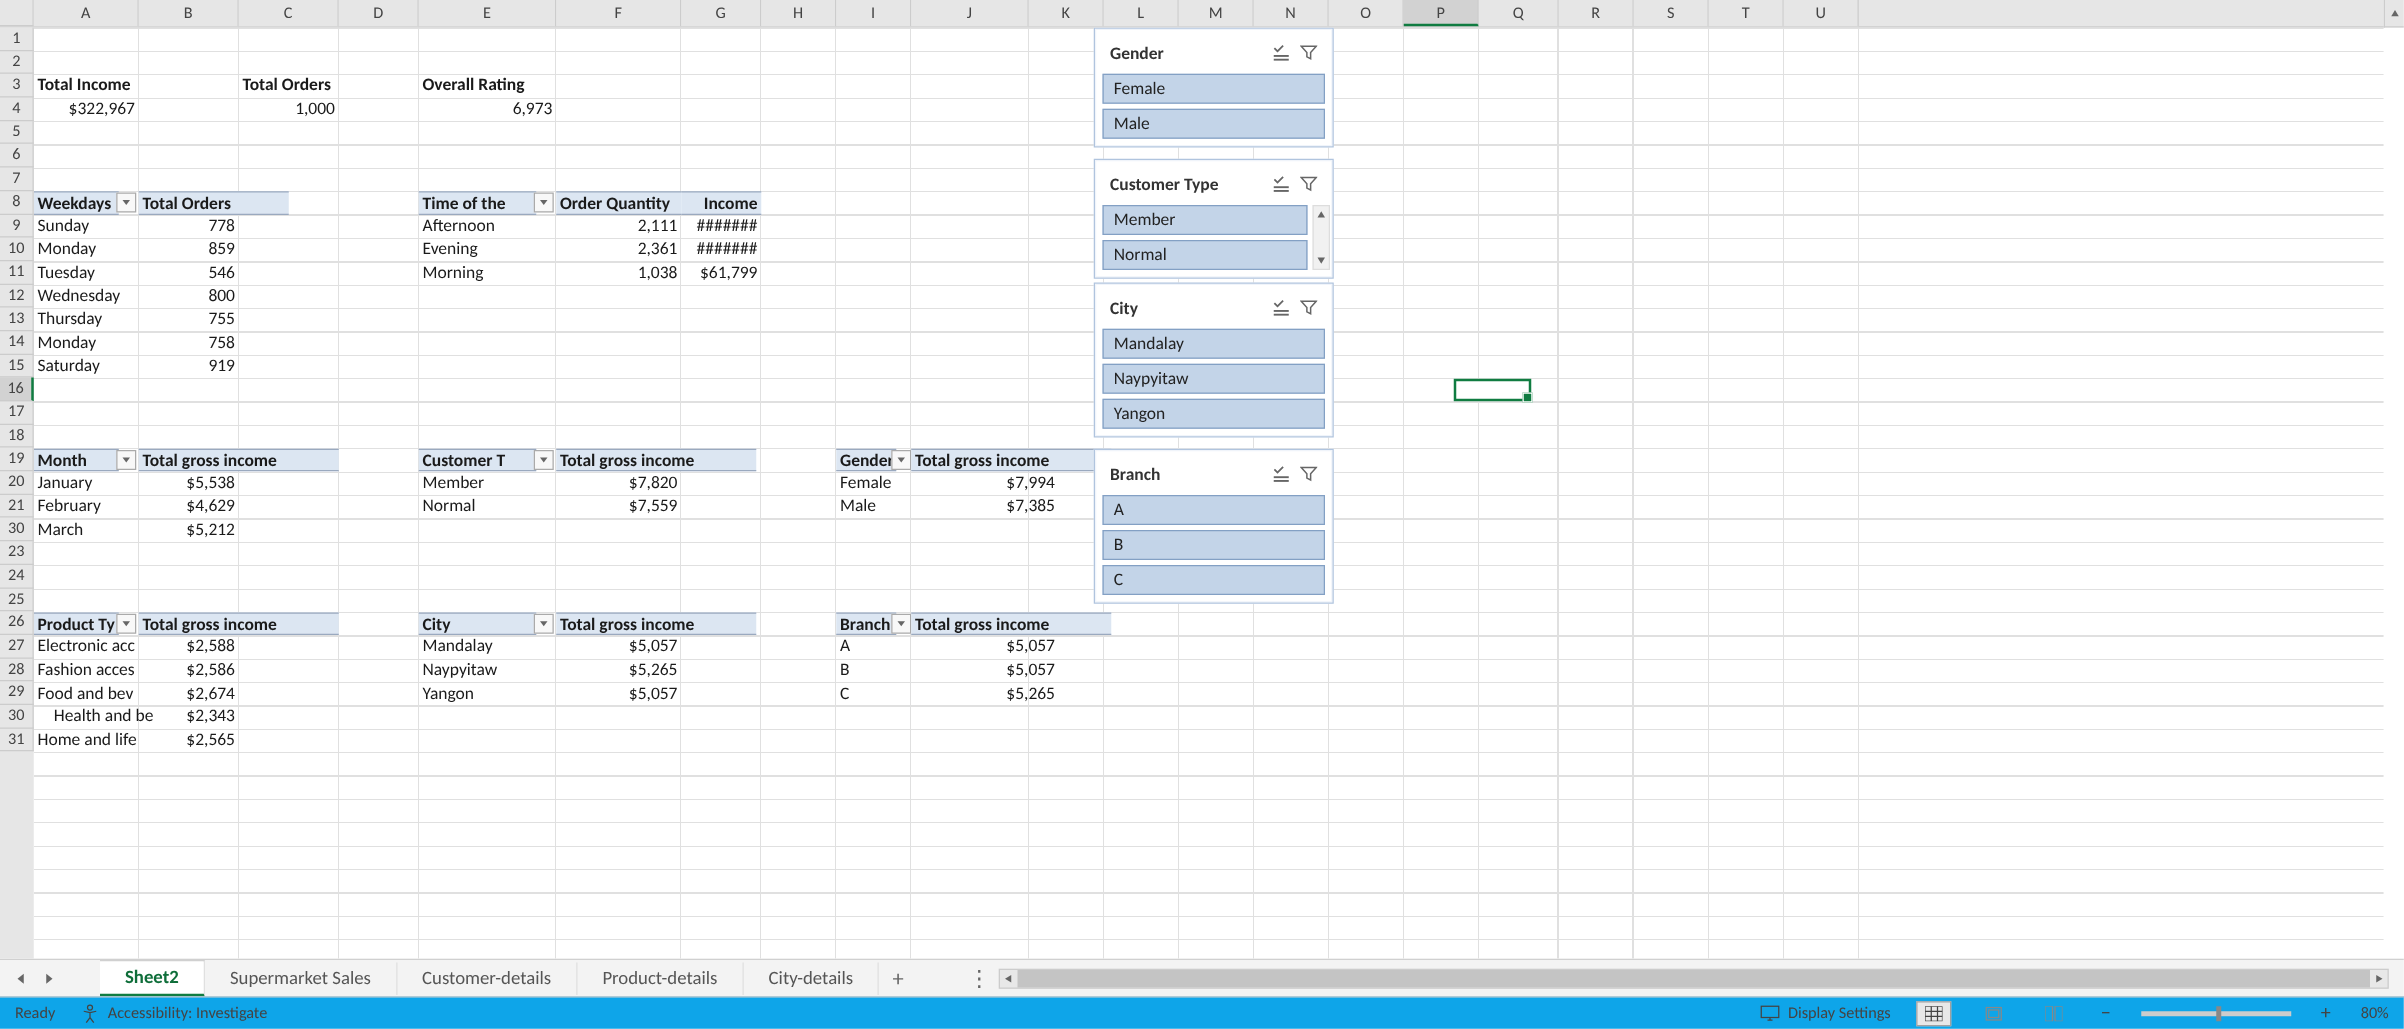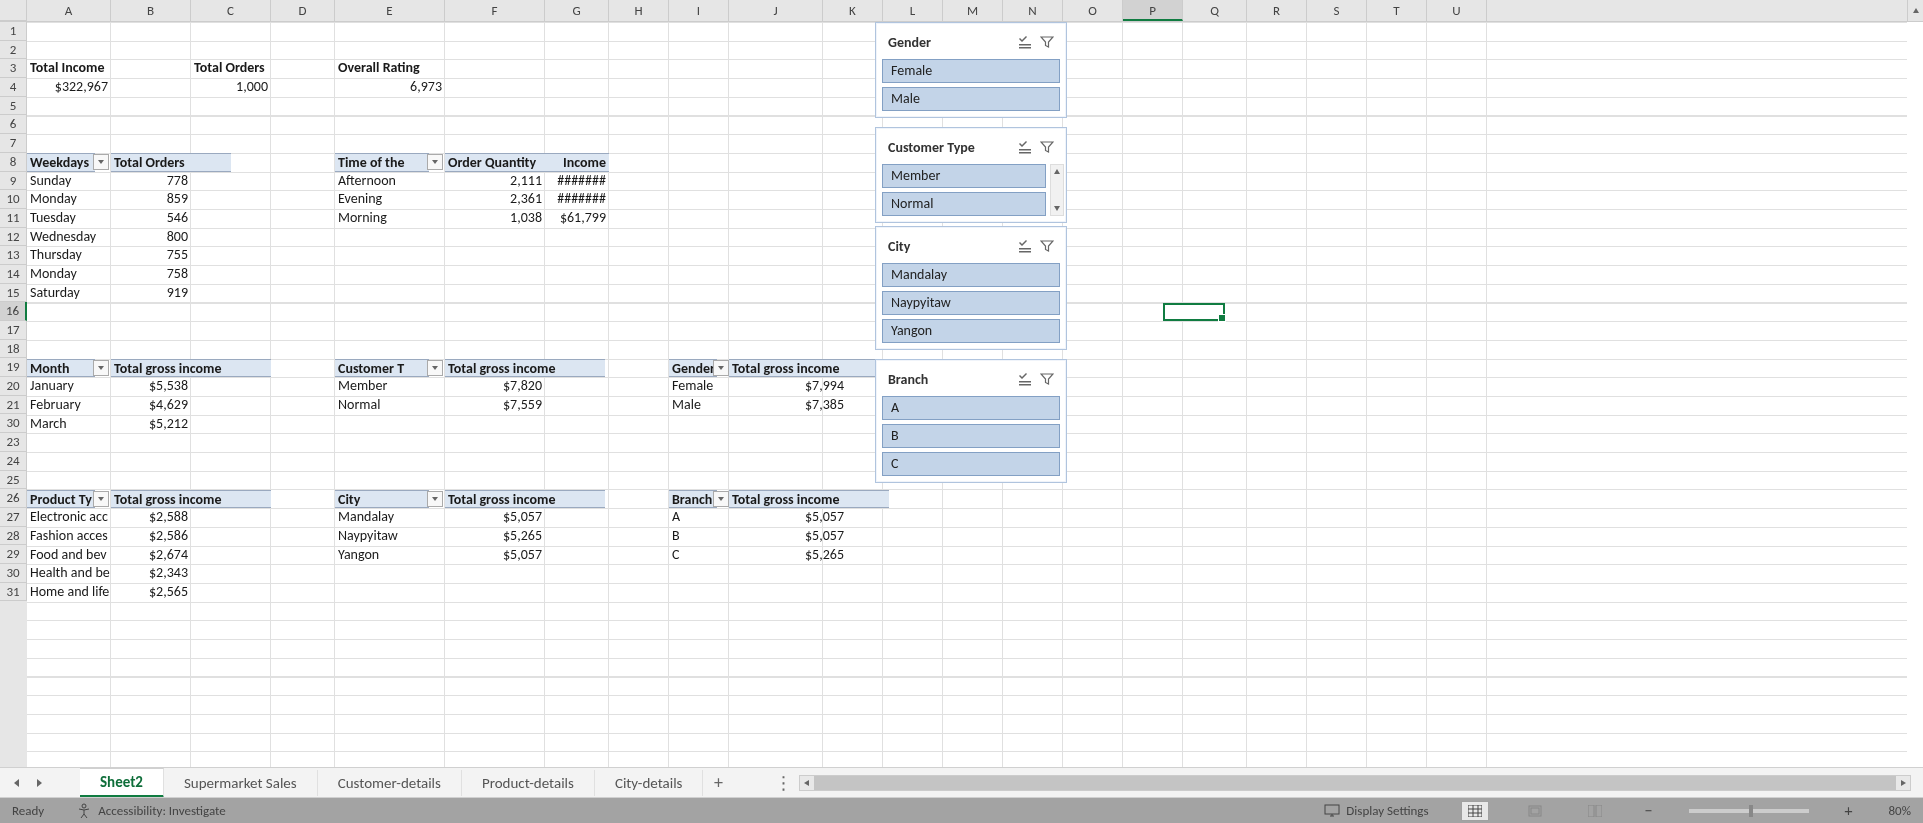--- a/index.html
+++ b/index.html
@@ -203,28 +203,28 @@
     text-align: right;
   }
   .tab-add { width: 30px; text-align:center; font-size:18px; color:#666; cursor:pointer; }
   .tab-more { width: 20px; text-align:center; color:#666; cursor:pointer; font-size:18px; }
   .h-scroll { flex:1; margin:0 6px; height:16px; background:#e8e8e8; border:1px solid #ccc; position:relative; display:flex;align-items:center; }
   .h-scroll .thumb { position:absolute; left:14px; right:14px; height:100%; background:#c4c4c4; }
   .h-scroll .arr { width:14px; height:100%; display:flex;align-items:center;justify-content:center; z-index:1; }
   
   .status-bar {
     height: 26px;
-    background: #a3a3a3;
+    background: #0ea5e9;
     border-top: 1px solid #d0d0d0;
     display: flex;
     align-items: center;
     padding: 0 12px;
     font-size: 13px;
     color: #444;
-    gap: 32px;
+    gap: 20px;
   }
   .status-bar .spacer { flex:1; }
   .view-btn {
     width: 28px; height: 20px;
     border: 1px solid transparent;
     display:flex;align-items:center;justify-content:center;
   }
   .view-btn.active { border: 1px solid #a0a0a0; background:#e8e8e8; }
   .zoom-slider { width: 120px; height: 4px; background:#ccc; position:relative; }
   .zoom-slider .knob { position:absolute; left:50%; top:-4px; width:4px; height:12px; background:#888; }
@@ -410,21 +410,21 @@
             </svg>
           </div>
         <div class="cell hdr" style="left:84px;top:467.5px;width:160px">Total gross income</div>
         <div id="product-rows">
             <div class="cell clip" style="left:0;top:486.2px;width:84px">Electronic acc</div>
             <div class="cell r" style="left:84px;top:486.2px;width:80px">$2,588</div>
             <div class="cell clip" style="left:0;top:504.9px;width:84px">Fashion acces</div>
             <div class="cell r" style="left:84px;top:504.9px;width:80px">$2,586</div>
             <div class="cell clip" style="left:0;top:523.6px;width:84px">Food and bev</div>
             <div class="cell r" style="left:84px;top:523.6px;width:80px">$2,674</div>
-            <div class="cell clip" style="left:0;top:542.3px;width:93px">Health and be</div>
+            <div class="cell clip" style="left:13px;top:542.3px;width:93px">Health and be</div>
             <div class="cell r" style="left:84px;top:542.3px;width:80px">$2,343</div>
             <div class="cell clip" style="left:0;top:561px;width:84px">Home and life</div>
             <div class="cell r" style="left:84px;top:561px;width:80px">$2,565</div>
           </div>
 
         <div class="cell hdr clip" style="left:308px;top:467.5px;width:94px"><span>City</span></div>
         <div class="dd-btn" style="position:absolute;left:400px;top:469px">
             <svg>
               <polygon class="svg-fill" points="1,2 7,2 4,6"></polygon>
             </svg>

